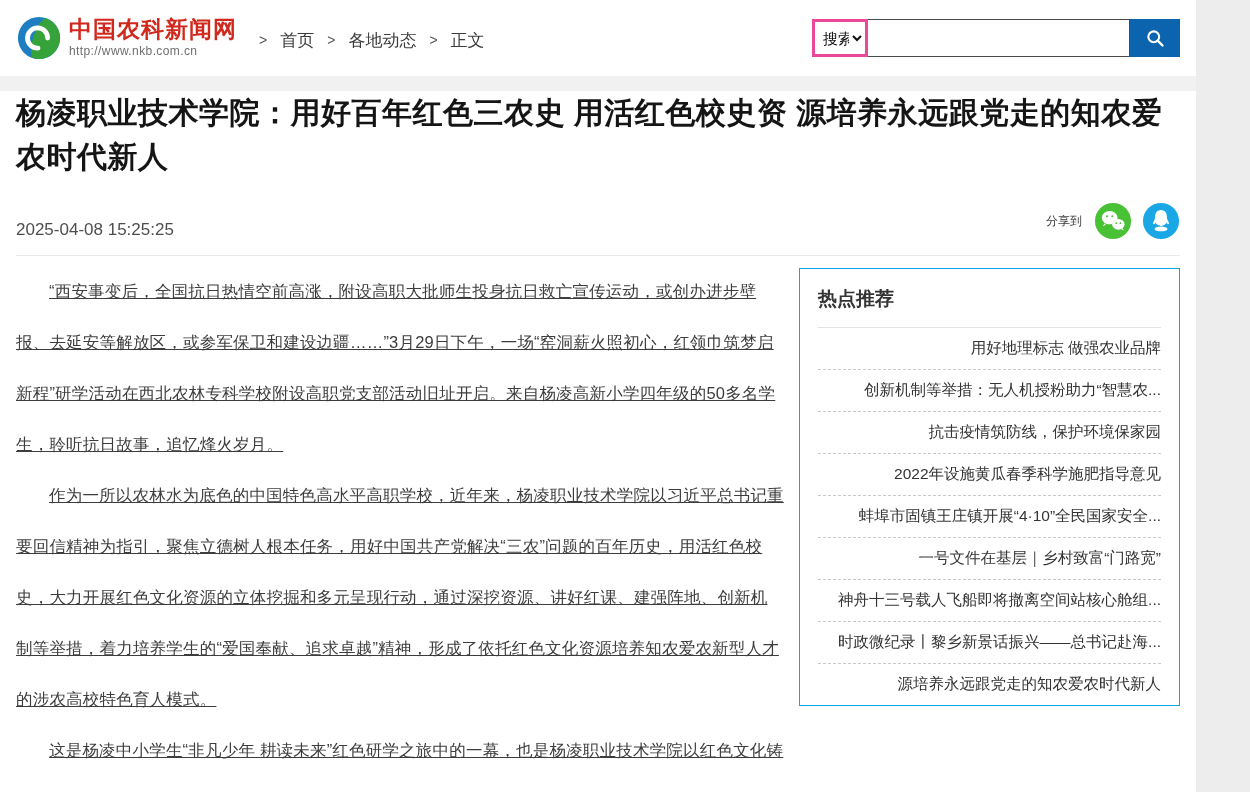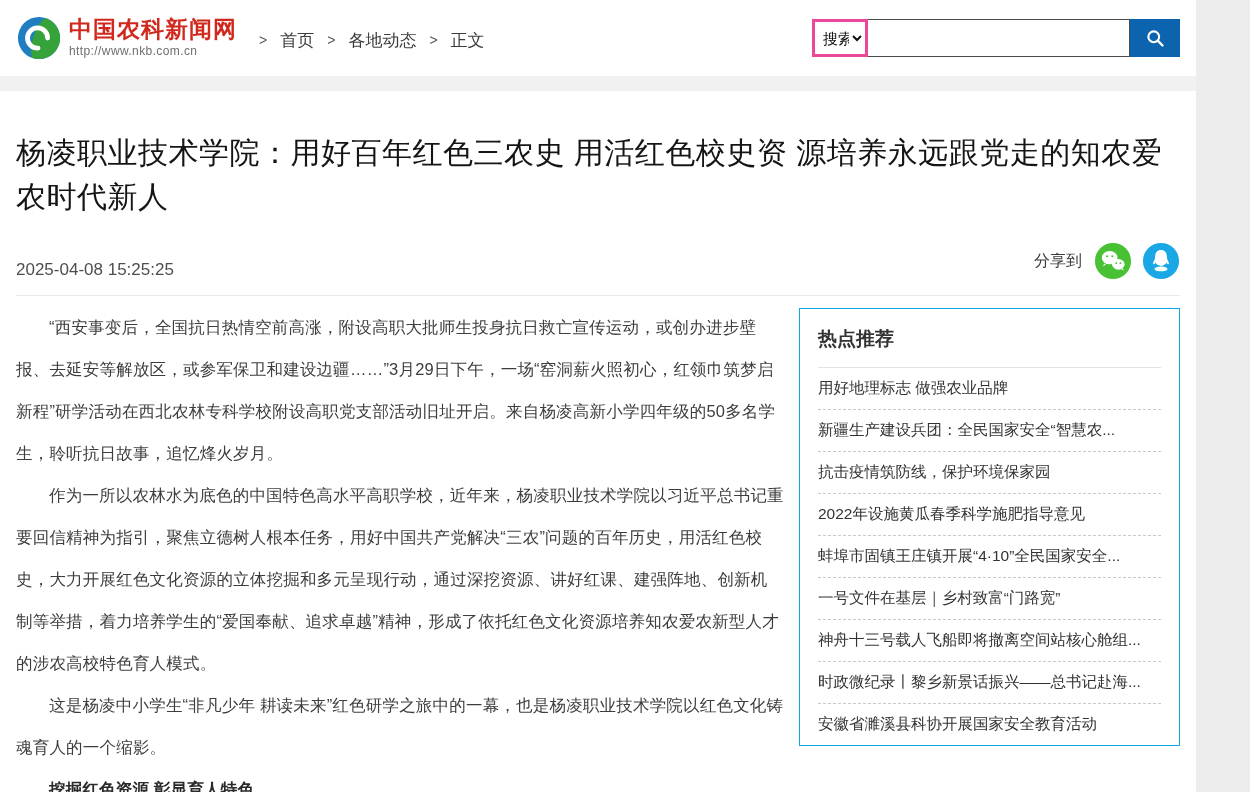--- a/index.html
+++ b/index.html
@@ -43,47 +43,47 @@
   }
   .search-btn {
     height: 38px; width: 50px; border: none; background: #0c63ae;
     display: flex; align-items: center; justify-content: center; cursor: pointer;
   }
   
   .band { height: 15px; background: #f1f1f1; }
   
   .main { padding: 0 16px; }
   .article-title {
-    margin-top: 40px; font-size: 30px; font-weight: normal; color: #151515;
+    font-size: 30px; font-weight: bold; color: #151515;
     line-height: 1.45; letter-spacing: .5px;
   }
   .meta-row { display: flex; align-items: flex-end; margin-top: 24px; }
   .article-date { font-size: 17px; color: #4e4e4e; }
   .share { margin-left: auto; display: flex; align-items: center; gap: 10px; }
-  .share-label { font-size: 16px; color: #3c3c3c; margin-right: 2px; }
+  .share-label { font-size: 12px; color: #3c3c3c; margin-right: 2px; }
   .share-icon { width: 38px; height: 38px; cursor: pointer; }
   .meta-divider { border-bottom: 1px solid #e9e9e9; margin-top: 15px; }
   .columns { display: flex; gap: 15px; margin-top: 0; }
   
   .article-body { flex: 1; padding-top: 10px; }
   .article-body p {
     text-indent: 2em; font-size: 16.5px; color: #3d3d3d;
-    line-height: 42px; letter-spacing: .2px;
+    line-height: 51px; letter-spacing: .2px; text-decoration: underline;
   }
   .article-body p.subhead { font-weight: bold; color: #2a2a2a; }
   
   .sidebar {
     width: 381px; flex: 0 0 381px; border: 1px solid #0ea5e9;
     margin-top: 12px; padding: 0 18px; align-self: flex-start; background: #fff;
   }
   .sidebar-title {
     font-size: 19px; font-weight: 600; color: #333;
     padding: 17px 0 15px; border-bottom: 1px solid #e3e3e3;
   }
-  .sidebar-list { list-style: none; }
+  .sidebar-list { list-style: none; text-align: right; }
   .sidebar-list li {
     font-size: 15.5px; color: #333; padding: 10px 0;
     border-bottom: 1px dashed #c9c9c9; cursor: pointer;
     white-space: nowrap; overflow: hidden; text-overflow: ellipsis;
   }
   .sidebar-list li:last-child { border-bottom: none; }
 </style>
 </head>
 <body>
 
@@ -162,25 +162,25 @@
         <p>作为一所以农林水为底色的中国特色高水平高职学校，近年来，杨凌职业技术学院以习近平总书记重要回信精神为指引，聚焦立德树人根本任务，用好中国共产党解决“三农”问题的百年历史，用活红色校史，大力开展红色文化资源的立体挖掘和多元呈现行动，通过深挖资源、讲好红课、建强阵地、创新机制等举措，着力培养学生的“爱国奉献、追求卓越”精神，形成了依托红色文化资源培养知农爱农新型人才的涉农高校特色育人模式。</p>
         <p>这是杨凌中小学生“非凡少年 耕读未来”红色研学之旅中的一幕，也是杨凌职业技术学院以红色文化铸魂育人的一个缩影。</p>
         <p class="subhead">挖掘红色资源 彰显育人特色</p>
 
       </div>
 
       <div class="sidebar">
         <div class="sidebar-title">热点推荐</div>
         <ul class="sidebar-list">
           <li>用好地理标志 做强农业品牌</li>
-          <li>新疆生产建设兵团：全民国家安全“智慧农...</li>
+          <li>创新机制等举措：无人机授粉助力“智慧农...</li>
           <li>抗击疫情筑防线，保护环境保家园</li>
           <li>2022年设施黄瓜春季科学施肥指导意见</li>
           <li>蚌埠市固镇王庄镇开展“4·10”全民国家安全...</li>
           <li>一号文件在基层｜乡村致富“门路宽”</li>
           <li>神舟十三号载人飞船即将撤离空间站核心舱组...</li>
           <li>时政微纪录丨黎乡新景话振兴——总书记赴海...</li>
-          <li>安徽省濉溪县科协开展国家安全教育活动</li>
+          <li>源培养永远跟党走的知农爱农时代新人</li>
         </ul>
       </div>
     </div>
   </div>
 </div>
 
 </body></html>

